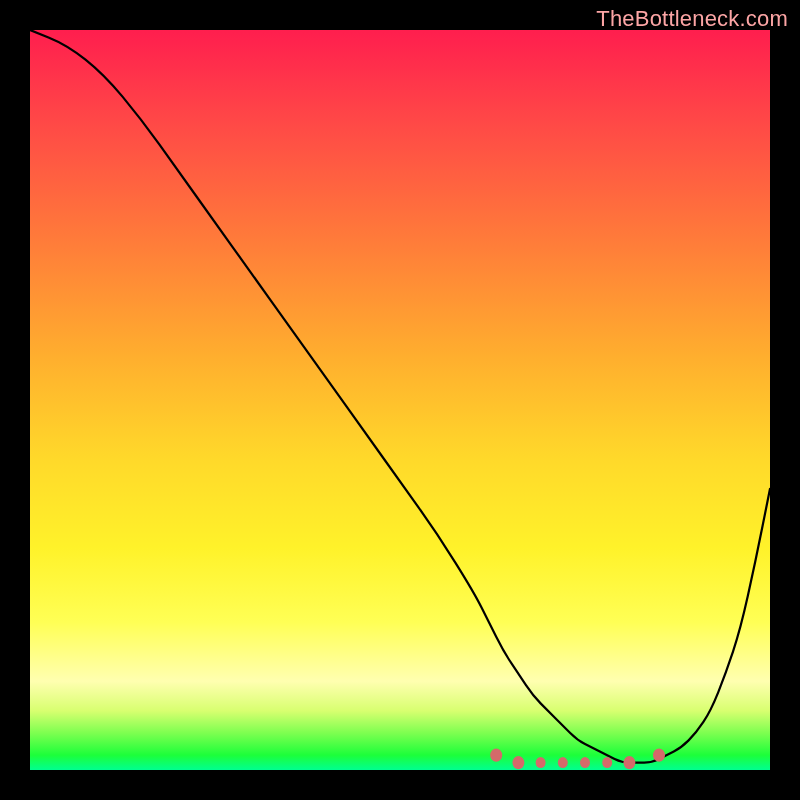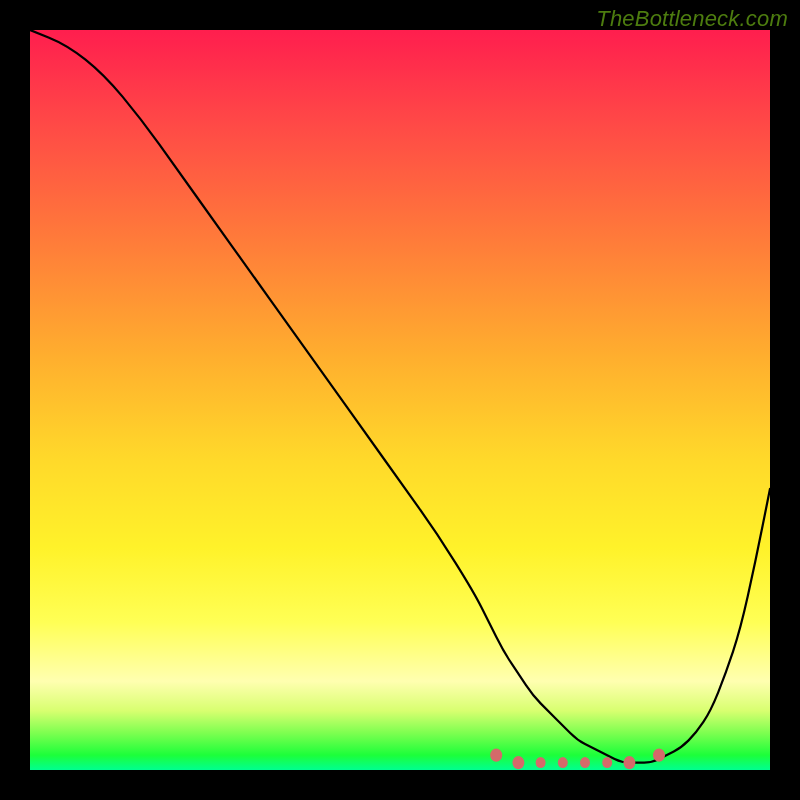--- a/index.html
+++ b/index.html
@@ -38,25 +38,24 @@
       #d8ff70 92%,
       #7dff50 95%,
       #1cff3a 98%,
       #00ff90 100%
     );
   }
   .watermark {
     position: absolute;
     top: 6px;
     right: 12px;
-    color: #4d7c0f;
+    color: #fca5a5;
     font-size: 22px;
     font-weight: 500;
     letter-spacing: 0.2px;
-    font-style: italic;
   }
   svg.curve {
     position: absolute;
     left: 0;
     top: 0;
     width: 740px;
     height: 740px;
     pointer-events: none;
   }
 </style>

